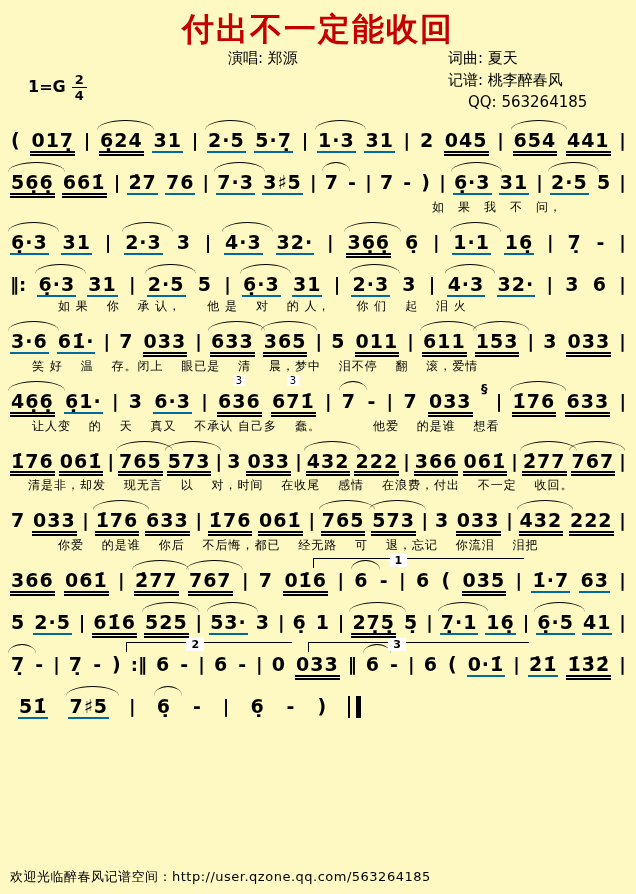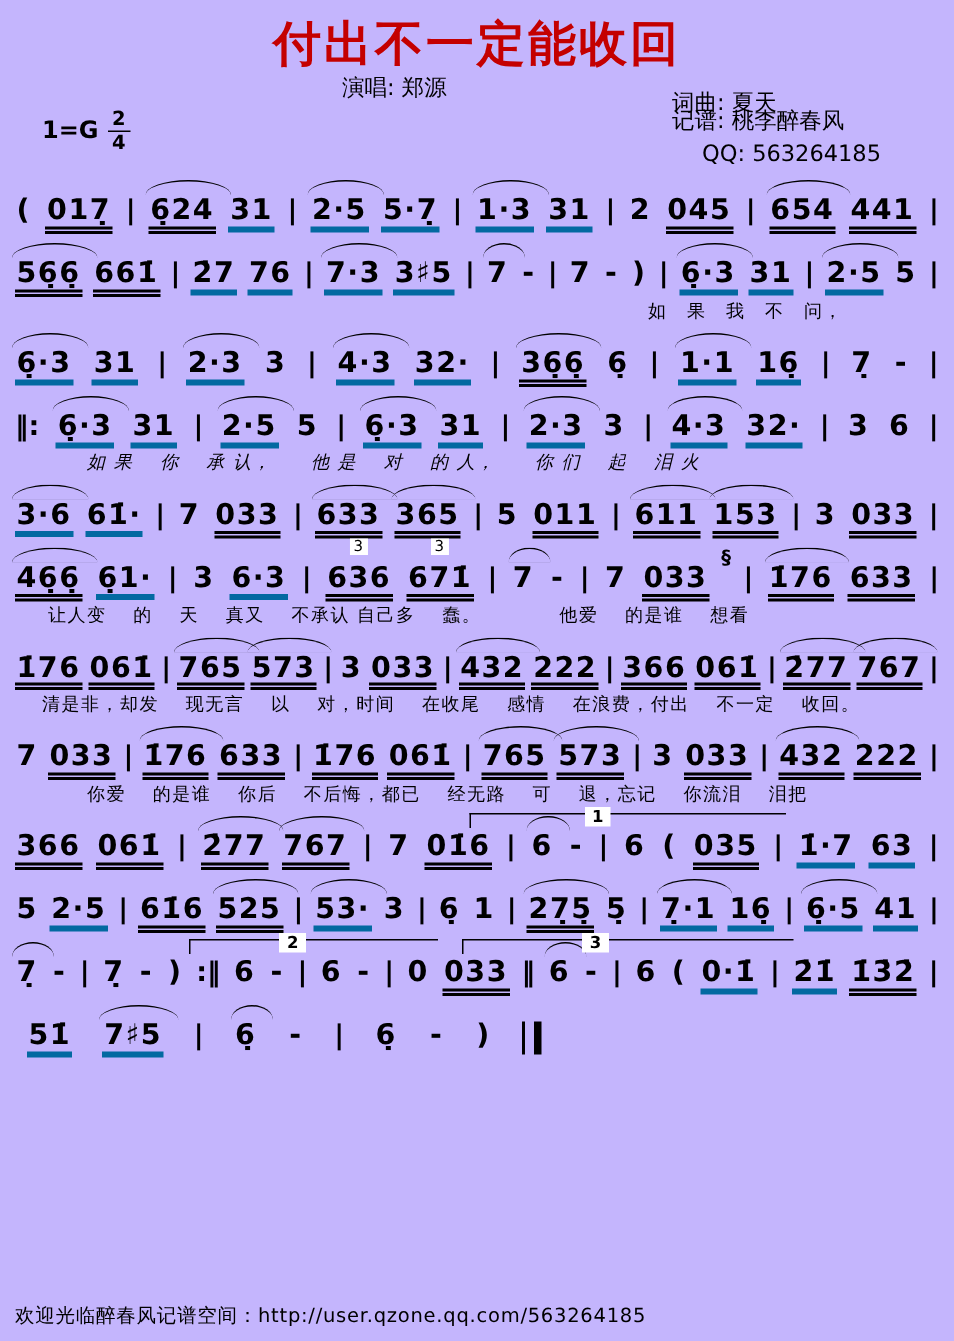--- a/index.html
+++ b/index.html
@@ -1,39 +1,39 @@
 <!DOCTYPE html>
 <html><head>
 <meta charset="utf-8">
 <style>
   html,body{margin:0;padding:0;background:#fff;}
-  .page{position:relative;width:636px;height:894px;background:#c4b5fd;color:#000;
+  .page{position:relative;width:636px;height:894px;background:#fef9c3;color:#000;
         font-family:"DejaVu Sans",sans-serif;overflow:hidden;}
   
   .title{padding-top:12px;text-align:center;font-family:"DejaVu Serif",serif;
          font-weight:bold;font-size:32px;letter-spacing:2px;color:#c40000;line-height:1.1;}
   .credits{position:relative;height:66px;font-size:15px;}
   .singer{position:absolute;left:228px;top:2px;}
-  .composer{position:absolute;left:448px;top:12px;}
+  .composer{position:absolute;left:448px;top:2px;}
   .notator{position:absolute;left:448px;top:24px;}
   .qq{position:absolute;left:468px;top:46px;text-align:center;}
   .keysig{position:absolute;left:28px;top:26px;font-size:16px;font-weight:bold;}
   .frac{display:inline-block;vertical-align:middle;text-align:center;line-height:1;
         font-size:13px;margin-left:6px;}
   .frac .ft{display:block;border-bottom:1.5px solid #000;padding:0 3px 1px;}
   .frac .fb{display:block;padding-top:1px;}
   
   #music{padding:2px 8px 0 8px;}
   .mline{position:relative;margin-bottom:1px;}
   .notes{display:flex;justify-content:space-between;align-items:baseline;
          padding-top:15px;font-weight:bold;font-size:19px;white-space:nowrap;}
   .mline.short .notes{justify-content:flex-start;}
   .mline.short .grp,.mline.short .bar{margin:0 10px;}
   .grp{position:relative;margin:0 2px;letter-spacing:1px;line-height:1.1;padding:0 1px;}
-  .u1{border-bottom:4px solid #0369a1;text-align:right;}
+  .u1{border-bottom:2px solid #0369a1;text-align:right;}
   .u2{border-bottom:5px double #000;}
   .arc::before{content:"";position:absolute;left:-2px;right:-10px;top:-10px;height:9px;
                border-top:1.7px solid #000;border-radius:50%/100% 100% 0 0;}
   .tri{position:absolute;top:-16px;left:50%;transform:translateX(-50%);
        font-size:10px;font-style:normal;font-weight:normal;background:#fff;padding:0 2px;z-index:2;}
   .bar{margin:0 2px;font-weight:bold;font-size:18px;}
   .bar-heavy{font-weight:bold;letter-spacing:0;}
   .bar-end{display:inline-block;width:6px;height:22px;border-left:2px solid #000;
            border-right:5px solid #000;align-self:center;margin-top:10px;}
   .segno{position:relative;top:-15px;font-size:13px;margin:0 1px;}
@@ -149,21 +149,21 @@
           <span class="grp u1 arc">2·3</span>
           <span class="grp">3</span>
           <span class="bar">|</span>
           <span class="grp u1 arc">4·3</span>
           <span class="grp u1">32·</span>
           <span class="bar">|</span>
           <span class="grp">3</span>
           <span class="grp">6</span>
           <span class="bar">|</span>
         </div>
-        <div class="lyrics" style="padding-left: 50px; font-style: italic;">如 果　 你 　承 认，　　他 是　 对 　的 人，　　你 们　 起 　泪 火</div>
+        <div class="lyrics" style="padding-left: 50px;">如 果　 你 　承 认，　　他 是　 对 　的 人，　　你 们　 起 　泪 火</div>
       </div>
       <div class="mline">
         <div class="notes">
           <span class="grp u1 arc">3·6</span>
           <span class="grp u1">61̇·</span>
           <span class="bar">|</span>
           <span class="grp">7</span>
           <span class="grp u2">033</span>
           <span class="bar">|</span>
           <span class="grp u2 arc">633</span>
@@ -172,20 +172,21 @@
           <span class="grp">5</span>
           <span class="grp u2">011</span>
           <span class="bar">|</span>
           <span class="grp u2 arc">611</span>
           <span class="grp u2 arc">153</span>
           <span class="bar">|</span>
           <span class="grp">3</span>
           <span class="grp u2">033</span>
           <span class="bar">|</span>
         </div>
+        <div class="lyrics" style="padding-left: 24px;">笑 好　 温　 存。闭上　 眼已是　 清　 晨，梦中　 泪不停　 翻　 滚，爱情</div>
       </div>
       <div class="mline">
         <div class="notes">
           <span class="grp u2 arc">46̣6̣</span>
           <span class="grp u1">6̣1·</span>
           <span class="bar">|</span>
           <span class="grp">3</span>
           <span class="grp u1">6·3</span>
           <span class="bar">|</span>
           <span class="grp u2">636<i class="tri">3</i></span>

